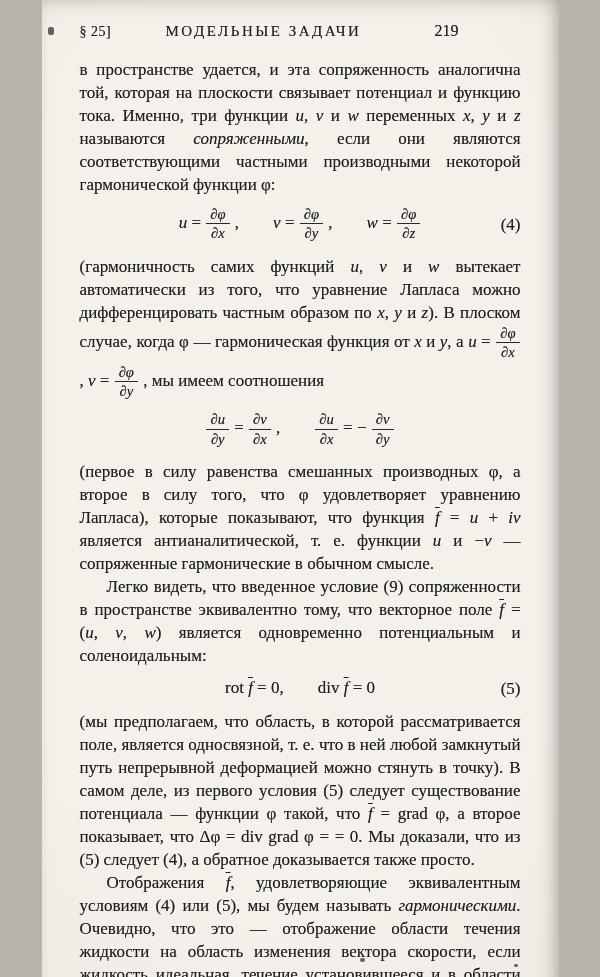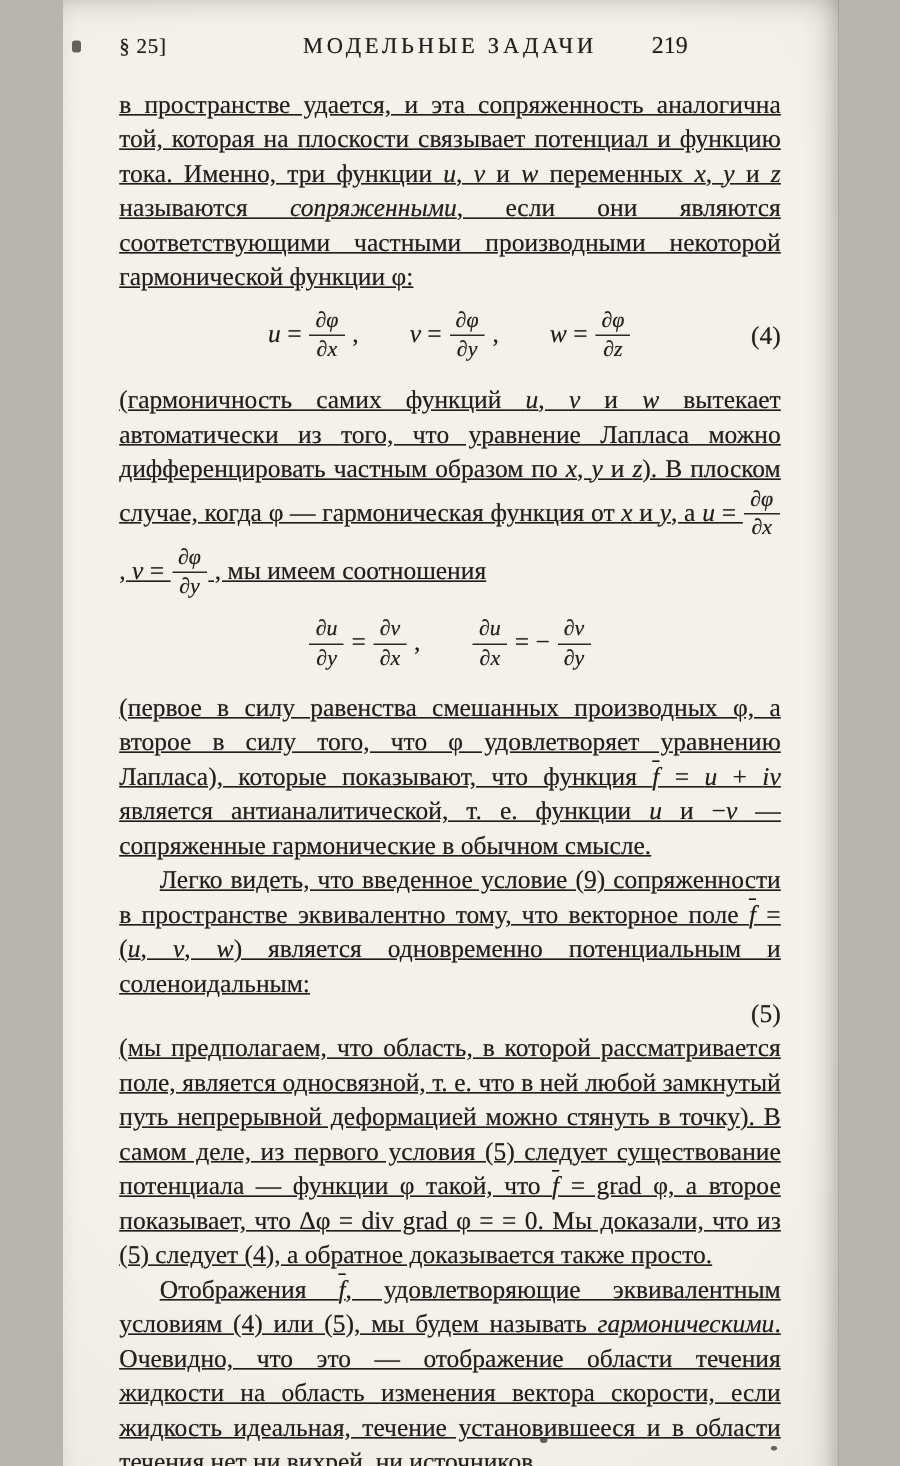--- a/index.html
+++ b/index.html
@@ -16,29 +16,29 @@
     color:#211f1d;
     overflow:hidden;
   }
   .header{
     display:flex;
     align-items:baseline;
     margin:0 0 18px 0;
     text-shadow:0 0 .5px rgba(30,28,26,.55);
   }
   .sec{width:86px;font-size:14px;letter-spacing:.5px;}
-  .title{flex:1;text-align:center;font-size:15px;letter-spacing:2.5px;}
+  .title{flex:1;font-size:15px;letter-spacing:2.5px;}
   .pageno{width:86px;text-align:left;font-size:16px;}
   .content{
     font-size:17px;
     line-height:23px;
     text-align:justify;
     text-shadow:0 0 .5px rgba(30,28,26,.55);
   }
-  .para{margin:0;text-decoration:underline;}
+  .para{margin:0;}
   .para.indent{text-indent:27px;}
   .equation{
     position:relative;
     text-align:center;
     margin:7px 0 9px 0;
     padding:2px 0;
   }
   .eq-body{display:inline-block;line-height:1.15;}
   .eq-num{
     position:absolute;
@@ -91,20 +91,21 @@
 
     <div class="equation">
       <span class="eq-body"><span class="frac"><span class="num">∂u</span><span class="den">∂y</span></span><span> = </span><span class="frac"><span class="num">∂v</span><span class="den">∂x</span></span><span> ,</span><span>  </span><span class="frac"><span class="num">∂u</span><span class="den">∂x</span></span><span> = − </span><span class="frac"><span class="num">∂v</span><span class="den">∂y</span></span></span>
     </div>
 
     <p class="para"><span>(первое в силу равенства смешанных производных φ, а второе в силу того, что φ удовлетворяет уравнению Лапласа), которые показывают, что функция </span><span class="rs-vec">f</span><span> = </span><span class="rs-i">u</span><span> + </span><span class="rs-i">iv</span><span> является антианалитической, т. е. функции </span><span class="rs-i">u</span><span> и −</span><span class="rs-i">v</span><span> — сопряженные гармонические в обычном смысле.</span></p>
 
     <p class="para indent"><span>Легко видеть, что введенное условие (9) сопряженности в пространстве эквивалентно тому, что векторное поле </span><span class="rs-vec">f</span><span> = (</span><span class="rs-i">u</span><span>, </span><span class="rs-i">v</span><span>, </span><span class="rs-i">w</span><span>) является одновременно потенциальным и соленоидальным:</span></p>
 
     <div class="equation">
+      <span class="eq-body"><span>rot </span><span class="rs-vec">f</span><span> = 0,</span><span>  </span><span>div </span><span class="rs-vec">f</span><span> = 0</span></span>
       <span class="eq-num">(5)</span>
     </div>
 
     <p class="para"><span>(мы предполагаем, что область, в которой рассматривается поле, является односвязной, т. е. что в ней любой замкнутый путь непрерывной деформацией можно стянуть в точку). В самом деле, из первого условия (5) следует существование потенциала — функции φ такой, что </span><span class="rs-vec">f</span><span> = grad φ, а второе показывает, что Δφ = div grad φ = = 0. Мы доказали, что из (5) следует (4), а обратное доказывается также просто.</span></p>
 
     <p class="para indent"><span>Отображения </span><span class="rs-vec">f</span><span>, удовлетворяющие эквивалентным условиям (4) или (5), мы будем называть </span><span class="rs-i">гармоническими</span><span>. Очевидно, что это — отображение области течения жидкости на область изменения вектора скорости, если жидкость идеальная, течение установившееся и в области течения нет ни вихрей, ни источников.</span></p>
 
   </div>
 
   <div class="artifacts">

